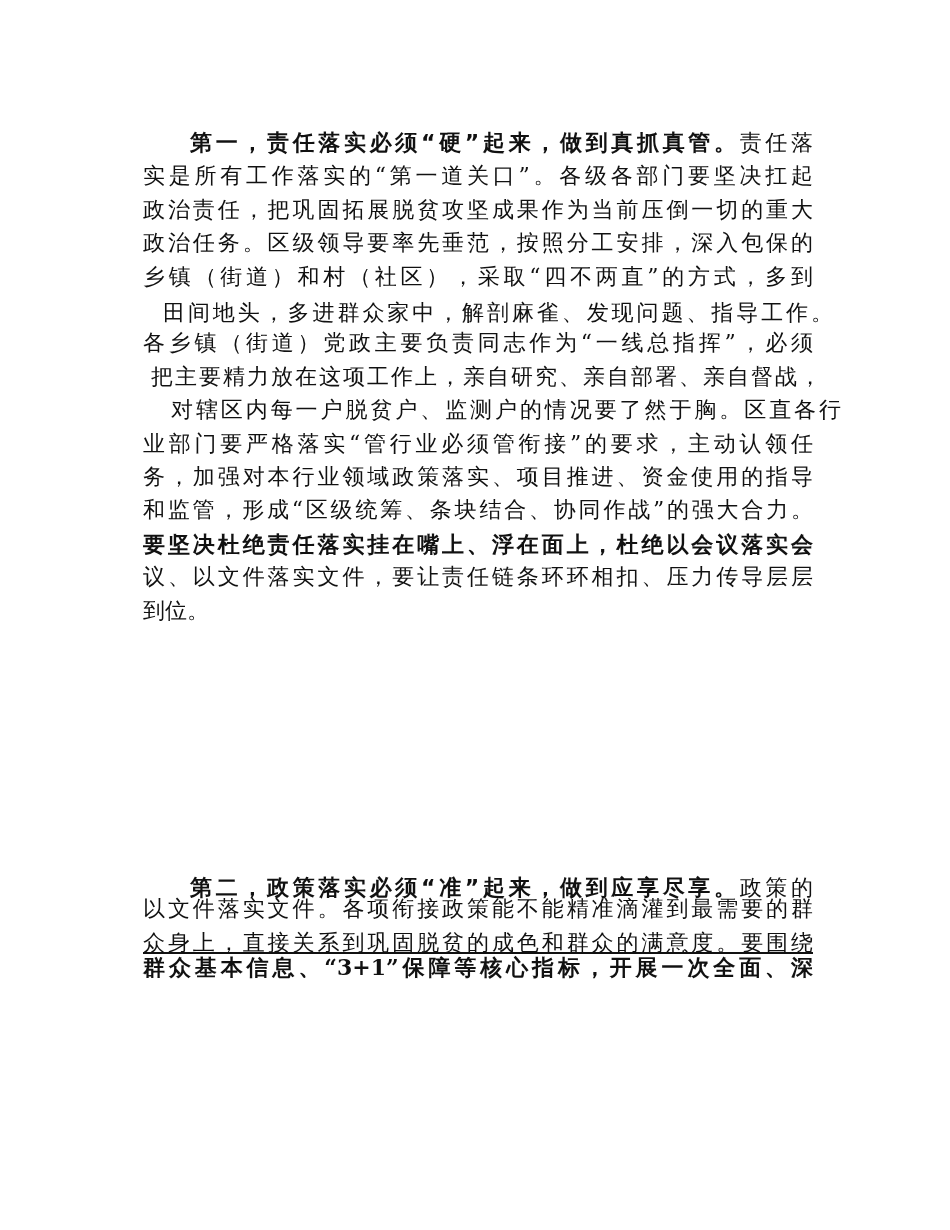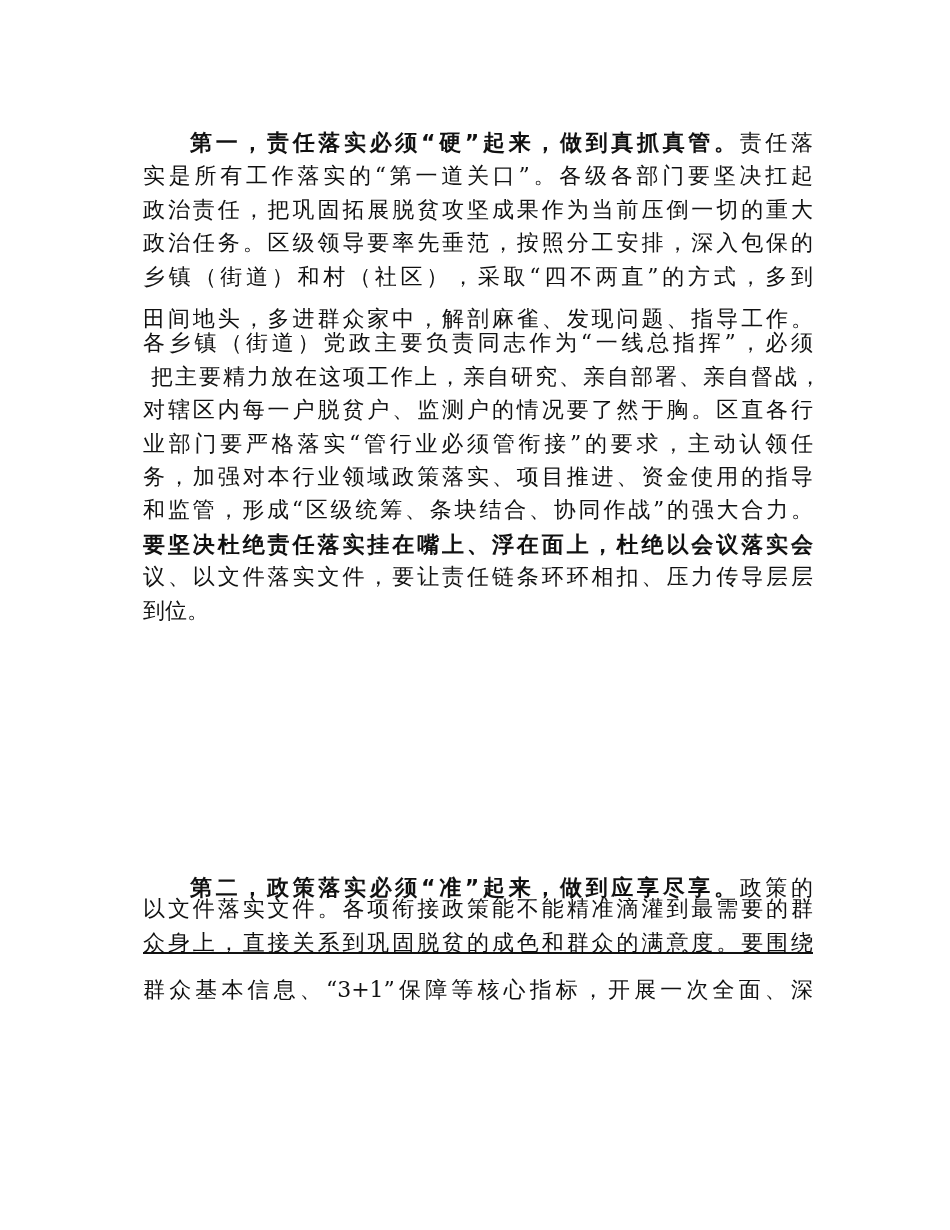--- a/index.html
+++ b/index.html
@@ -56,32 +56,32 @@
 <body>
 
 <div class="page">
 
   <div class="para" style="top:126px;">
     <div class="line first" style="top:0px;"><span class="heading">第一，责任落实必须“硬”起来，做到真抓真管。</span><span>责任落</span></div>
     <div class="line" style="top:33.4px;">实是所有工作落实的“第一道关口”。各级各部门要坚决扛起</div>
     <div class="line" style="top:66.8px;">政治责任，把巩固拓展脱贫攻坚成果作为当前压倒一切的重大</div>
     <div class="line" style="top:100.2px;">政治任务。区级领导要率先垂范，按照分工安排，深入包保的</div>
     <div class="line" style="top:133.6px;">乡镇（街道）和村（社区），采取“四不两直”的方式，多到</div>
-    <div class="line" style="top:176px;">田间地头，多进群众家中，解剖麻雀、发现问题、指导工作。</div>
+    <div class="line" style="top:170px;margin-left:20px;">田间地头，多进群众家中，解剖麻雀、发现问题、指导工作。</div>
     <div class="line" style="top:200.4px;">各乡镇（街道）党政主要负责同志作为“一线总指挥”，必须</div>
     <div class="line" style="top:233.8px;margin-left:8px;">把主要精力放在这项工作上，亲自研究、亲自部署、亲自督战，</div>
-    <div class="line" style="top:267.2px;">对辖区内每一户脱贫户、监测户的情况要了然于胸。区直各行</div>
+    <div class="line" style="top:267.2px;margin-left:28px;">对辖区内每一户脱贫户、监测户的情况要了然于胸。区直各行</div>
     <div class="line" style="top:300.6px;">业部门要严格落实“管行业必须管衔接”的要求，主动认领任</div>
     <div class="line" style="top:334px;">务，加强对本行业领域政策落实、项目推进、资金使用的指导</div>
     <div class="line" style="top:367.4px;">和监管，形成“区级统筹、条块结合、协同作战”的强大合力。</div>
     <div class="line" style="top:400.8px;font-weight:bold;">要坚决杜绝责任落实挂在嘴上、浮在面上，杜绝以会议落实会</div>
     <div class="line" style="top:434.2px;">议、以文件落实文件，要让责任链条环环相扣、压力传导层层</div>
     <div class="line last" style="top:467.6px;">到位。</div>
   </div>
 
   <div class="para" style="top:859px;">
     <div class="line first" style="top:0px;margin-top:12px;"><span class="heading">第二，政策落实必须“准”起来，做到应享尽享。</span><span>政策的</span></div>
     <div class="line" style="top:33.4px;">以文件落实文件。各项衔接政策能不能精准滴灌到最需要的群</div>
     <div class="line" style="top:66.8px;text-decoration:underline;">众身上，直接关系到巩固脱贫的成色和群众的满意度。要围绕</div>
-    <div class="line" style="top:114px;">群众基本信息、“3+1”保障等核心指标，开展一次全面、深</div>
+    <div class="line" style="top:91px;font-weight:bold;">群众基本信息、“3+1”保障等核心指标，开展一次全面、深</div>
   </div>
 
 </div>
 
 </body></html>

